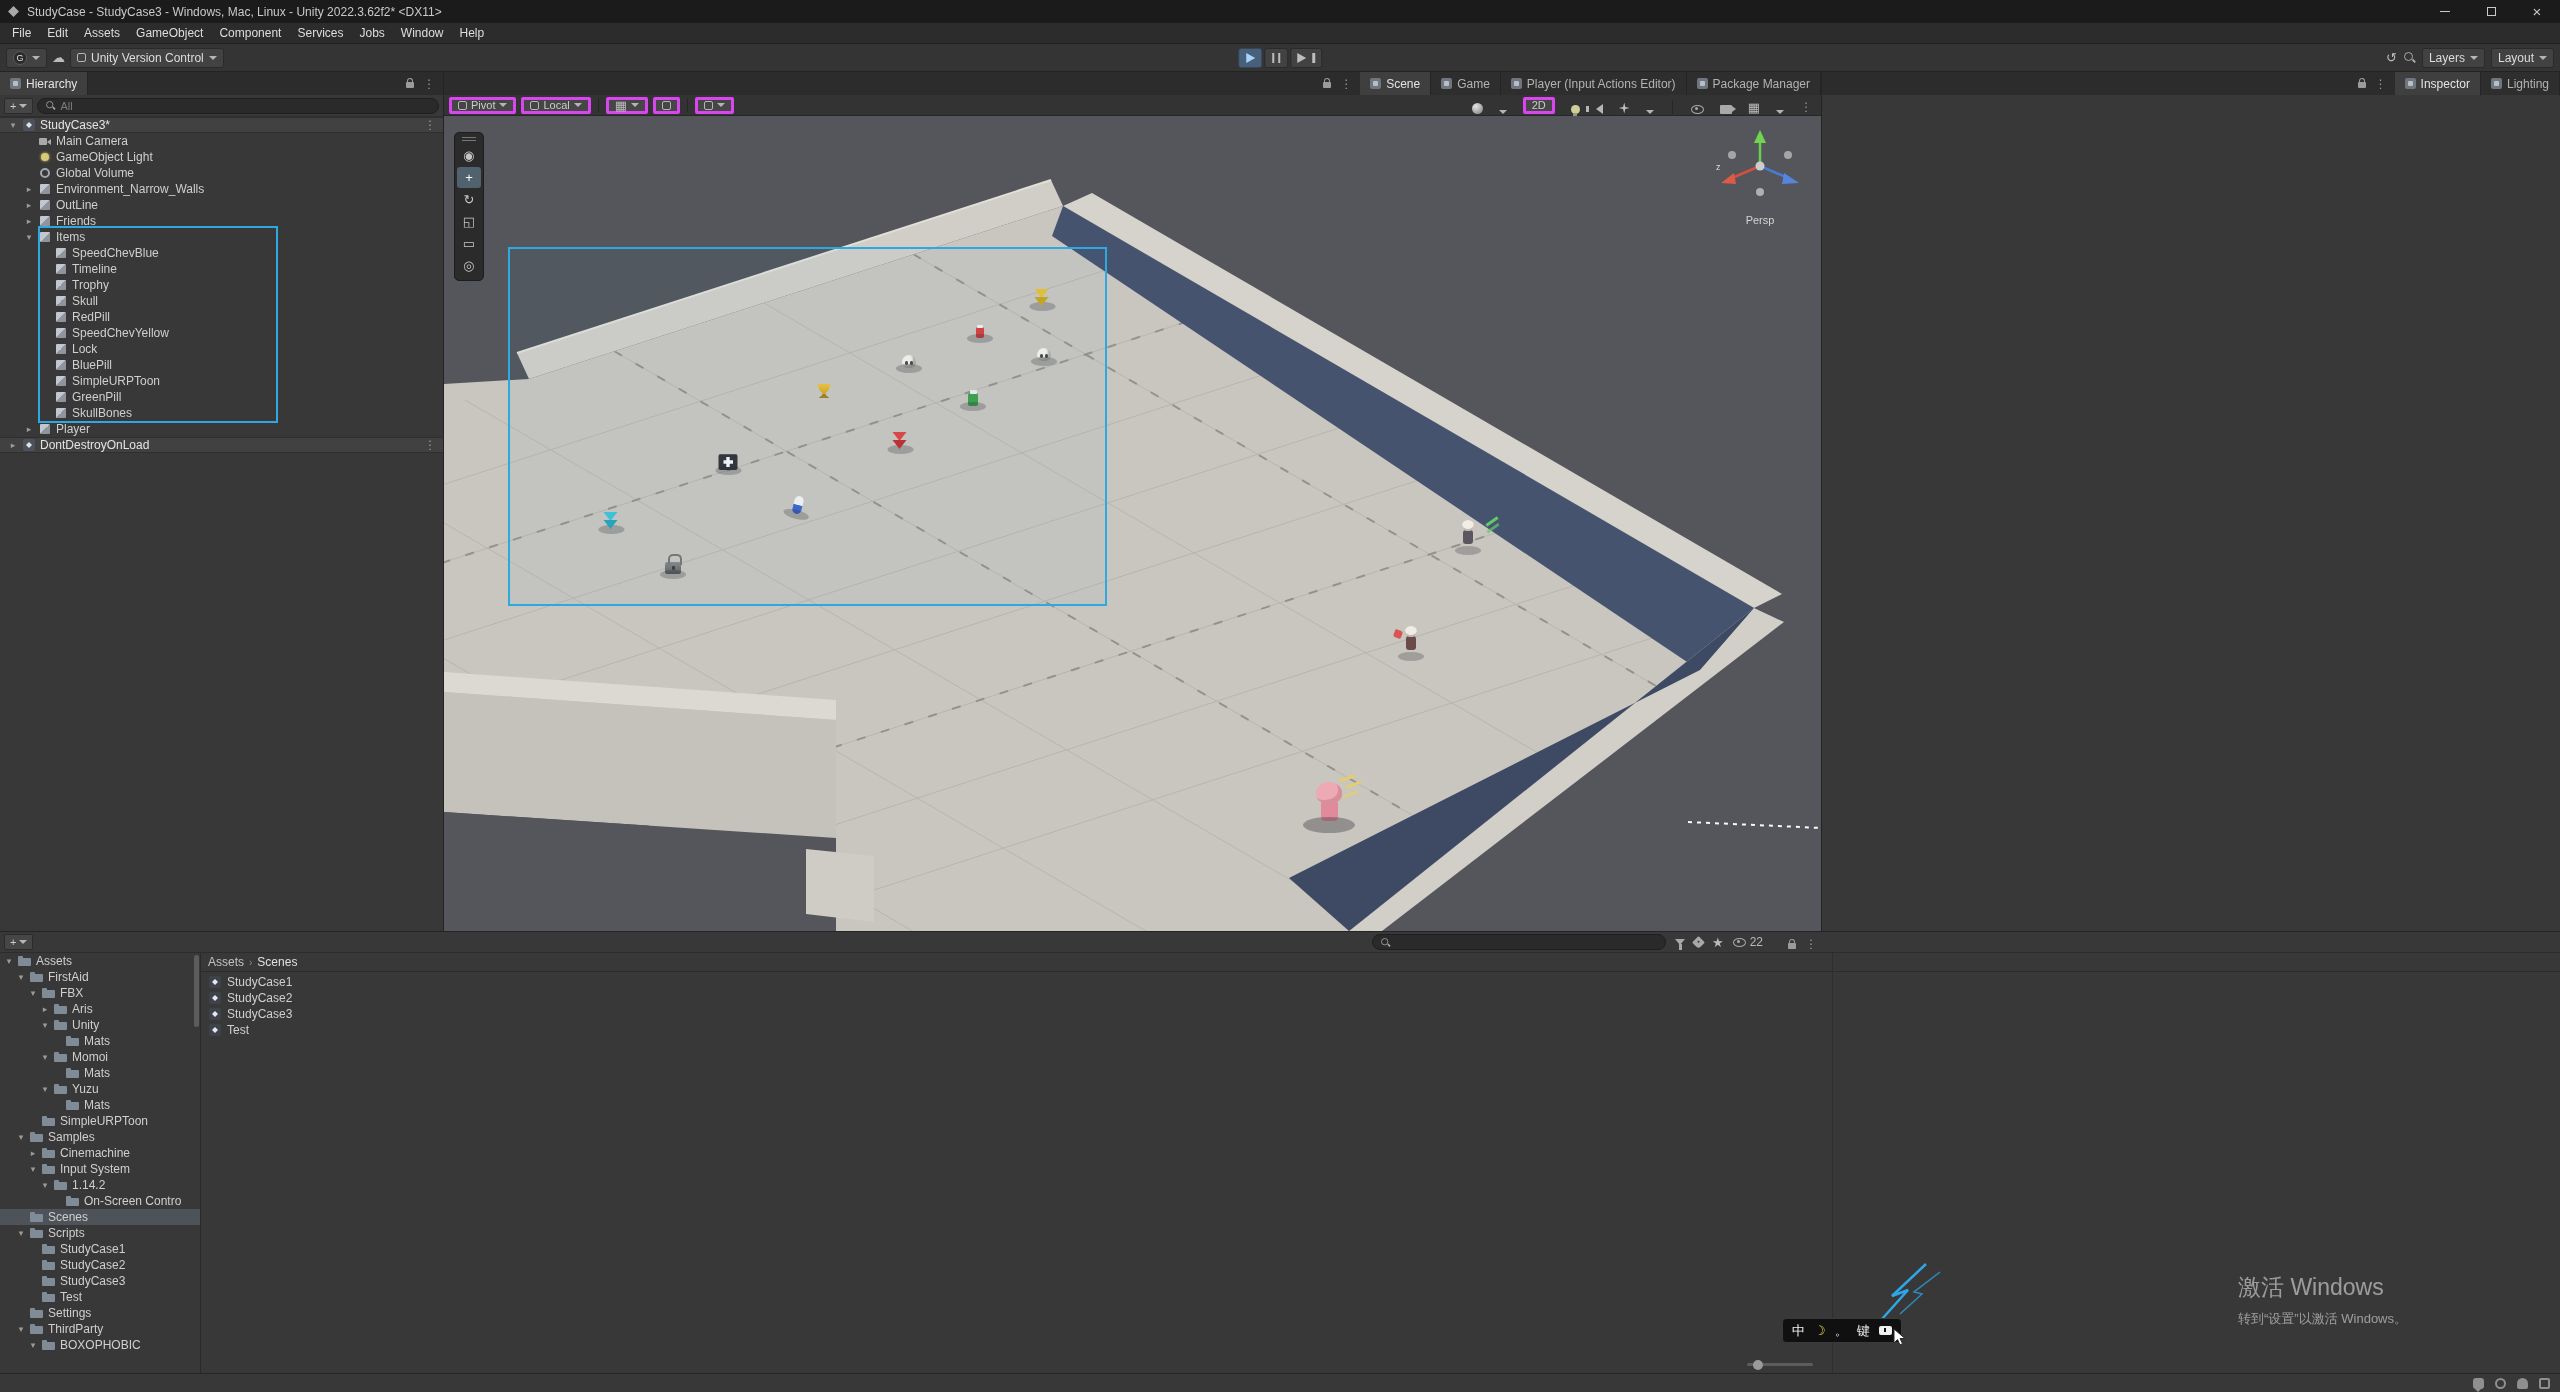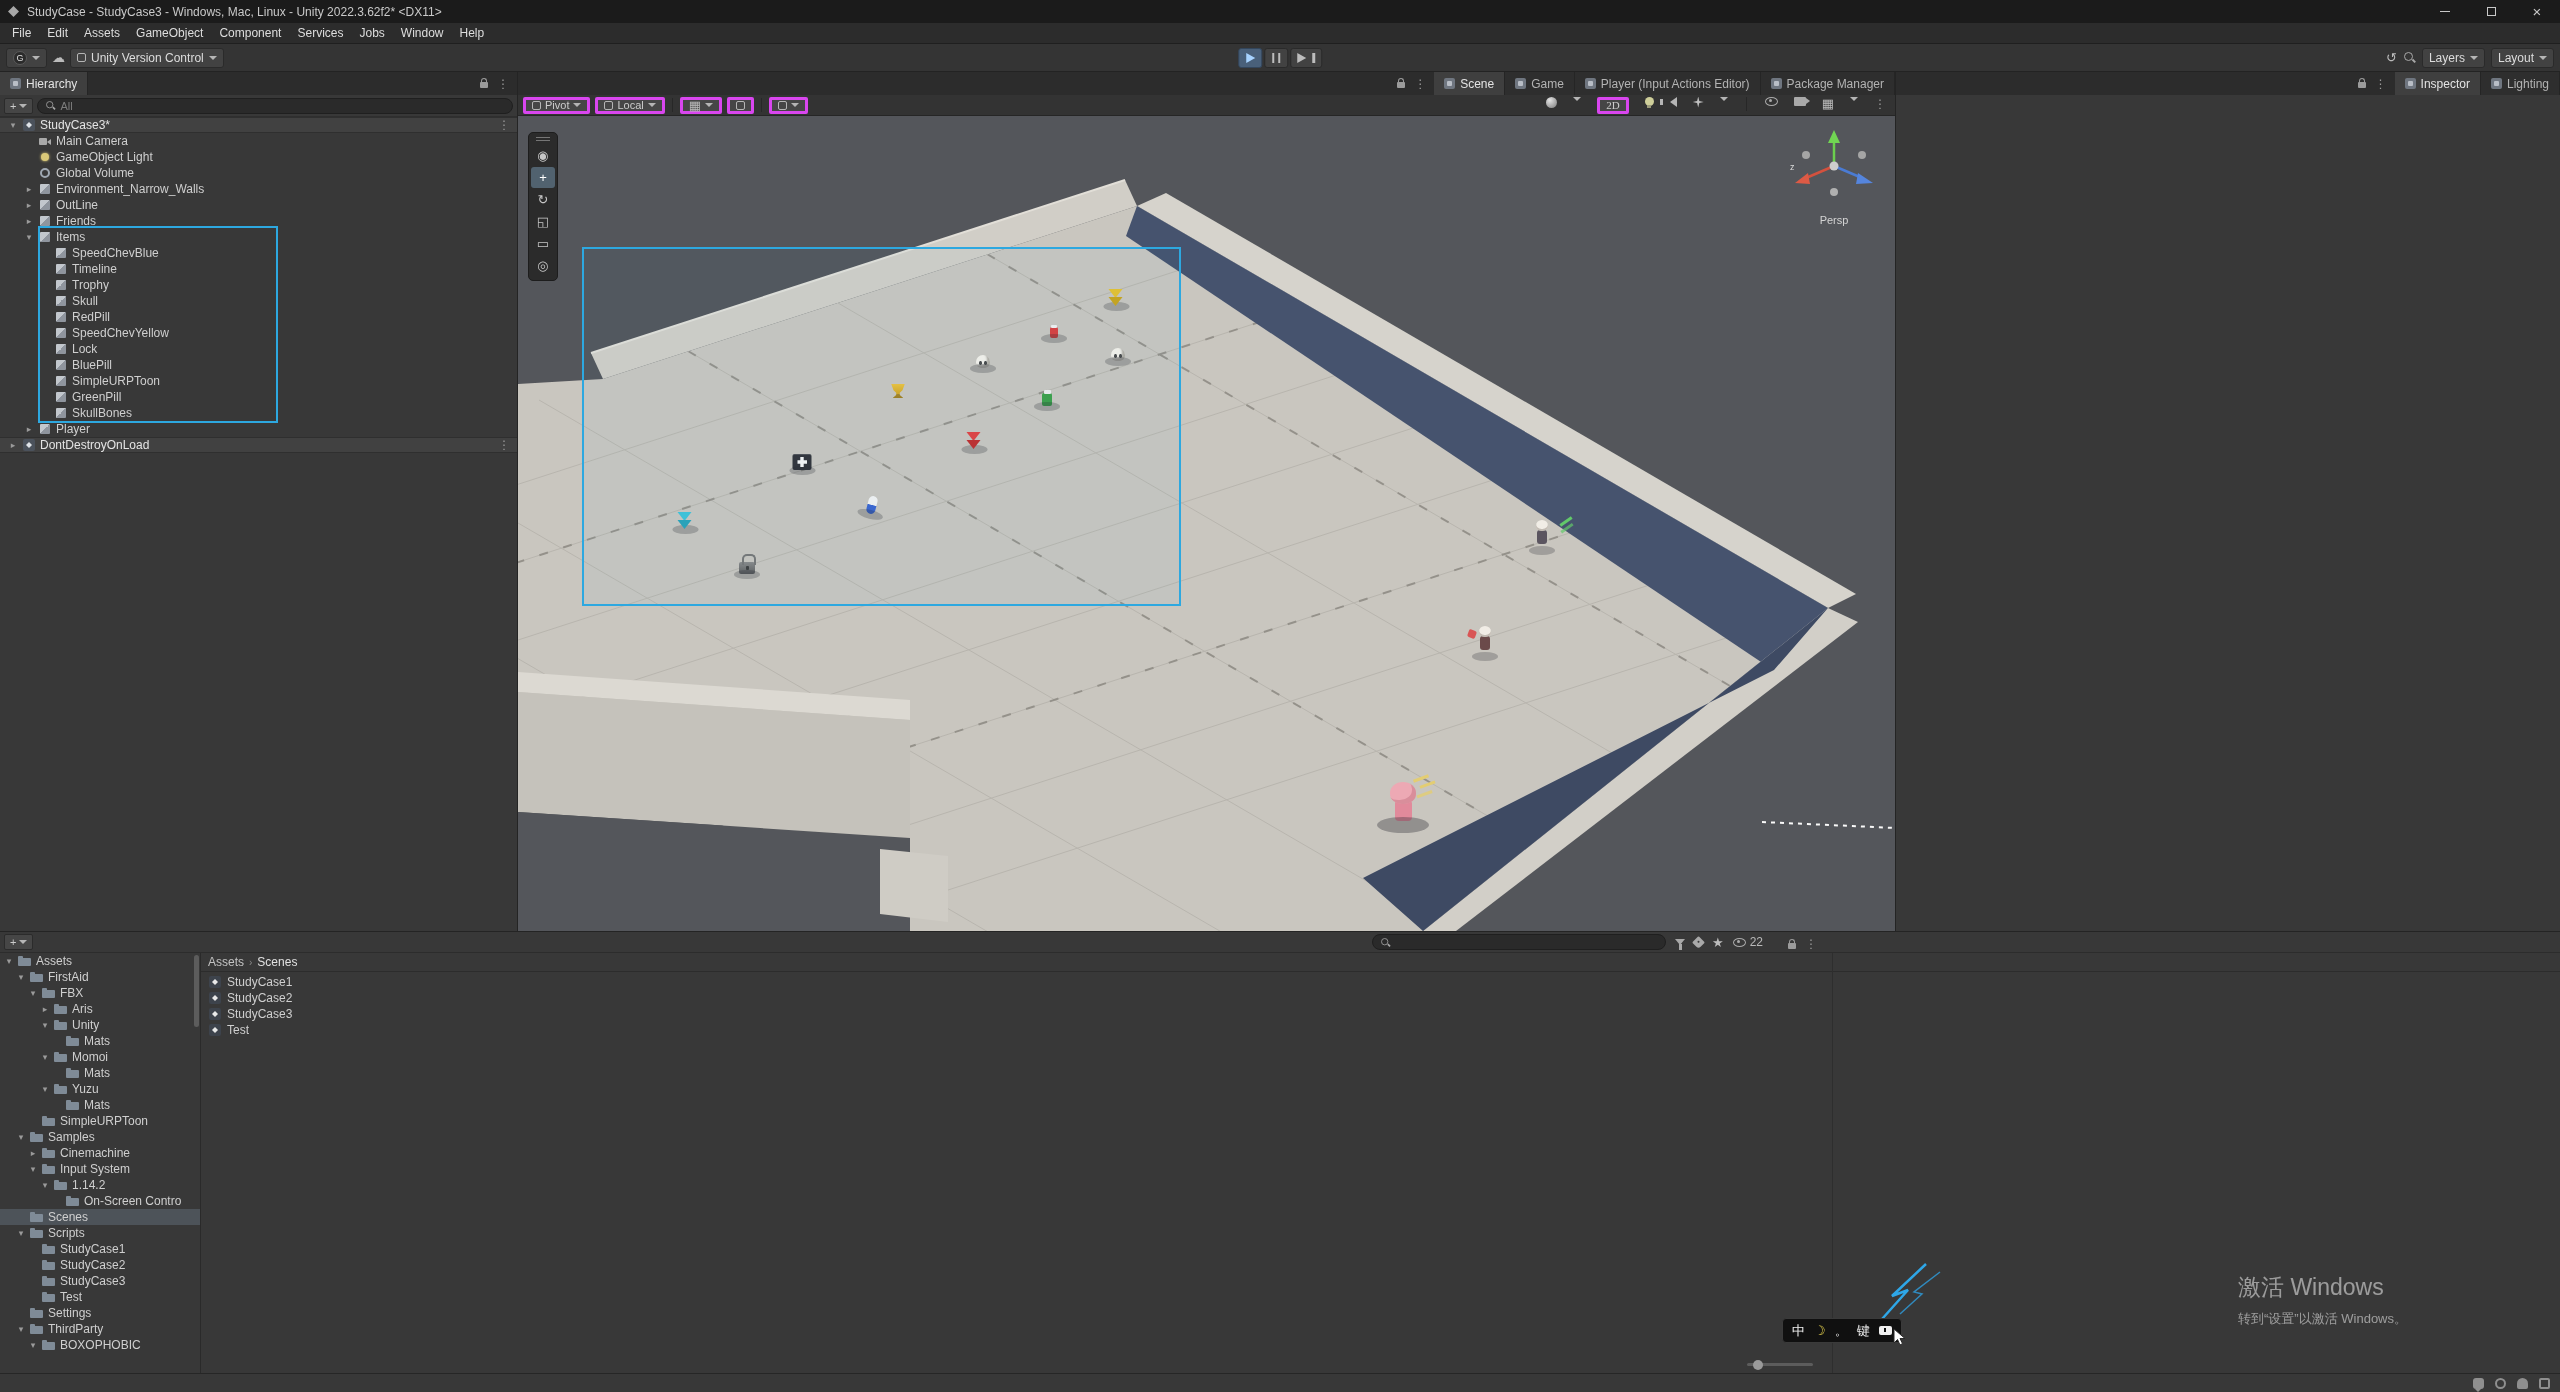--- a/index.html
+++ b/index.html
@@ -45,21 +45,21 @@
 .tab-ico::after{content:"";position:absolute;inset:3px;background:#b9bec6;border-radius:1px;}
 .panel-corner{margin-left:auto;display:flex;align-items:center;gap:9px;padding-right:8px;color:#9b9b9b;}
 .mini-lock{width:8px;height:6px;background:#9b9b9b;border-radius:1px;position:relative;display:inline-block;margin-top:3px;}
 .mini-lock::before{content:"";position:absolute;left:1px;top:-4px;width:4px;height:4px;border:1.5px solid #9b9b9b;border-bottom:none;border-radius:3px 3px 0 0;}
 .kebab{font-size:12px;color:#9b9b9b;}
 
 
 .main{display:flex;height:859px;}
 
 
-.hierarchy{width:518px;border-right:1px solid #242424;display:flex;flex-direction:column;background:#383838;position:relative;}
+.hierarchy{width:444px;border-right:1px solid #242424;display:flex;flex-direction:column;background:#383838;position:relative;}
 .h-toolbar{height:22px;display:flex;align-items:center;gap:4px;padding:0 4px;border-bottom:1px solid #2e2e2e;}
 .mini-btn{height:16px;background:#464646;border:1px solid #2b2b2b;border-radius:2px;display:flex;align-items:center;gap:3px;padding:0 5px;color:#ccc;font-size:11px;}
 .search{flex:1;height:16px;background:#2a2a2a;border:1px solid #1f1f1f;border-radius:8px;display:flex;align-items:center;gap:3px;padding:0 6px;}
 .search .mag{transform:scale(.8);}
 .search input{flex:1;background:none;border:none;outline:none;color:#ccc;font-size:11px;font-family:"Liberation Sans",sans-serif;}
 .search input::placeholder{color:#7d7d7d;}
 .tree{position:relative;flex:1;overflow:hidden;}
 .trow{height:16px;display:flex;align-items:center;gap:4px;padding-left:calc(8px + var(--d,0)*16px);white-space:nowrap;}
 .trow .arrow{width:10px;flex:none;color:#9a9a9a;font-size:9px;text-align:center;}
 .trow.selected{background:#4d5359;}
@@ -79,21 +79,21 @@
 .icon-scenefile::before{content:"";position:absolute;inset:1px;background:#3d434c;border-radius:2px;}
 .icon-scenefile::after{content:"";position:absolute;inset:4px;background:#e8e8e8;clip-path:polygon(50% 0,100% 50%,50% 100%,0 50%);}
 .h-highlight{position:absolute;border:2px solid #2da8e0;pointer-events:none;}
 
 
 .center{width:1378px;display:flex;flex-direction:column;border-right:1px solid #242424;background:#383838;}
 .scene-toolbar{height:21px;background:#333;border-bottom:1px solid #262626;display:flex;align-items:center;gap:5px;padding:0 5px;}
 .tool-chip{height:17px;background:#464646;border:3px solid #d946ef;border-radius:2px;display:flex;align-items:center;gap:4px;padding:0 6px;color:#ccc;font-size:11px;}
 .chip-ico{width:9px;height:9px;border:1.5px solid #b5b5b5;border-radius:2px;display:inline-block;}
 .st-sep{width:1px;height:14px;background:#272727;margin:0 2px;}
-.st-right{margin-left:auto;display:flex;align-items:flex-start;gap:16px;padding-right:4px;font-family:Liberation Serif, serif;}
+.st-right{margin-left:auto;display:flex;align-items:flex-end;gap:16px;padding-right:4px;}
 .sphere-ico{width:11px;height:11px;border-radius:50%;background:radial-gradient(circle at 35% 30%,#e5e5e5,#7a7a7a);display:inline-block;}
 .bulb-ico{width:9px;height:9px;border-radius:50%;background:#cfcf9a;position:relative;display:inline-block;}
 .bulb-ico::after{content:"";position:absolute;left:2.5px;top:8px;width:4px;height:3px;background:#9a9a7a;}
 .speaker-ico{width:0;height:0;border-top:5px solid transparent;border-bottom:5px solid transparent;border-right:7px solid #b5b5b5;position:relative;display:inline-block;}
 .speaker-ico::after{content:"";position:absolute;left:-10px;top:-3px;width:3px;height:6px;background:#b5b5b5;}
 .star-ico{width:11px;height:11px;background:#c0c0c0;clip-path:polygon(50% 0,60% 40%,100% 50%,60% 60%,50% 100%,40% 60%,0 50%,40% 40%);display:inline-block;}
 .eye-ico{width:13px;height:9px;border:1.5px solid #aaa;border-radius:50%;position:relative;display:inline-block;}
 .eye-ico::after{content:"";position:absolute;left:3.5px;top:1.5px;width:3px;height:3px;background:#aaa;border-radius:50%;}
 .cam-ico{width:12px;height:9px;background:#a9a9a9;border-radius:1px;position:relative;display:inline-block;}
 .cam-ico::after{content:"";position:absolute;right:-4px;top:1px;border-top:3px solid transparent;border-bottom:3px solid transparent;border-left:4px solid #a9a9a9;}

